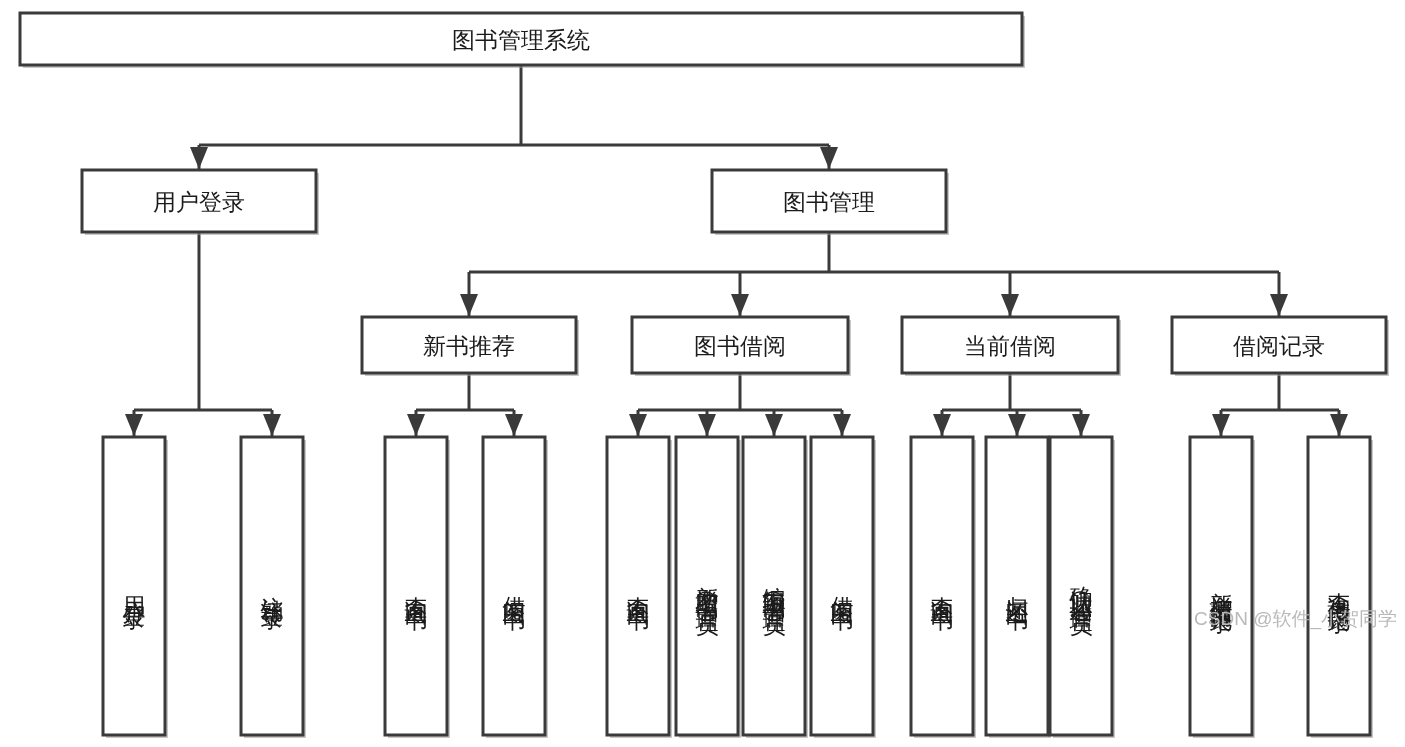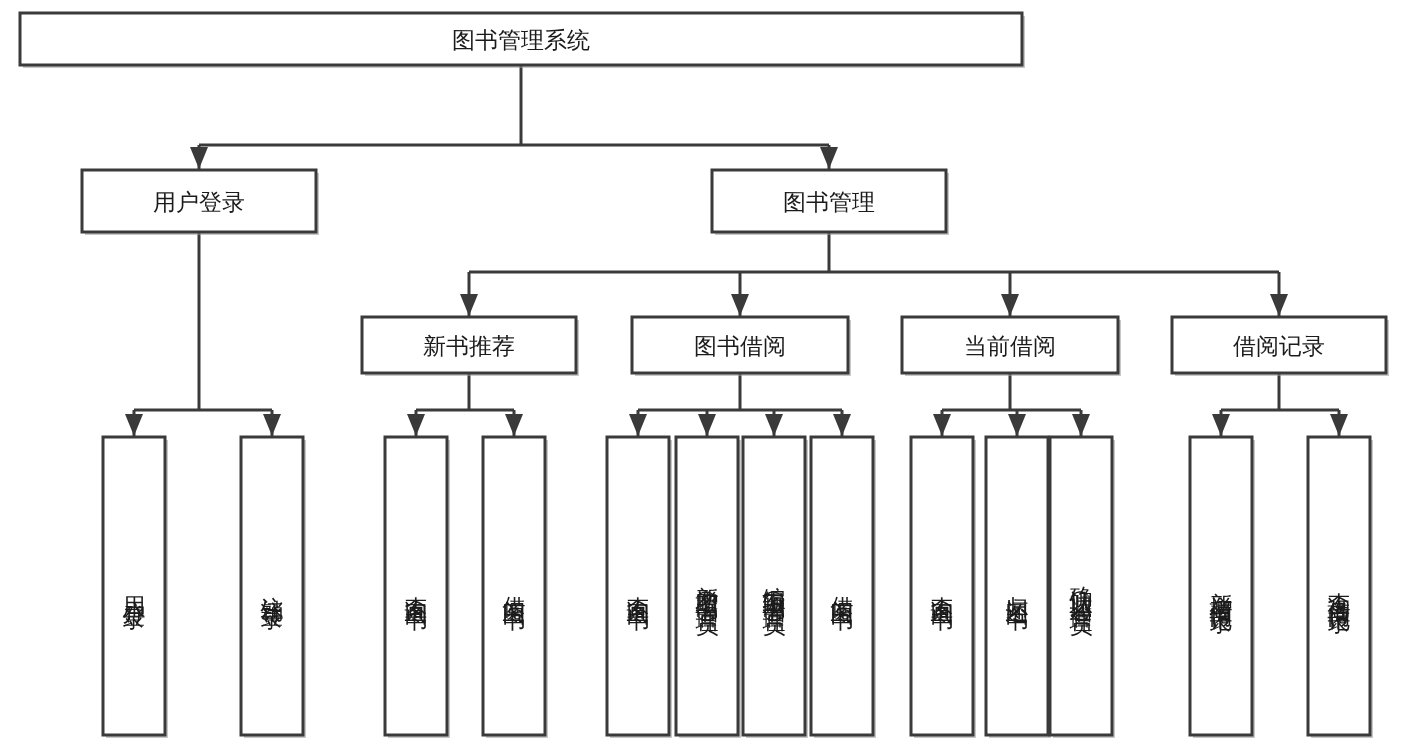--- a/index.html
+++ b/index.html
@@ -278,13 +278,14 @@
         </g>
         <g>
           <rect x="1311" y="440" width="62" height="298" class="node-box-shadow"></rect>
           <rect x="1308" y="437" width="62" height="298" class="node-box"></rect>
           <foreignObject x="1308" y="437" width="62" height="298" class="leaf-fo"><div xmlns="http://www.w3.org/1999/xhtml" class="leaf-text-wrap">
               <span>查询借阅记录</span>
             </div></foreignObject>
         </g>
       </g>
   </svg>
+  <div class="watermark">CSDN @软件_小贺同学</div>
 </div>
 
 </body></html>

